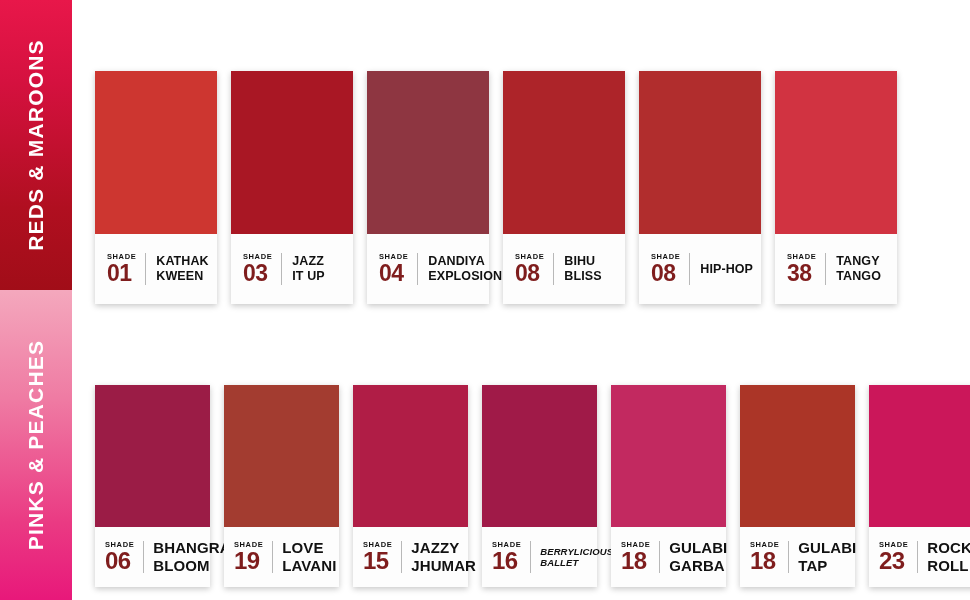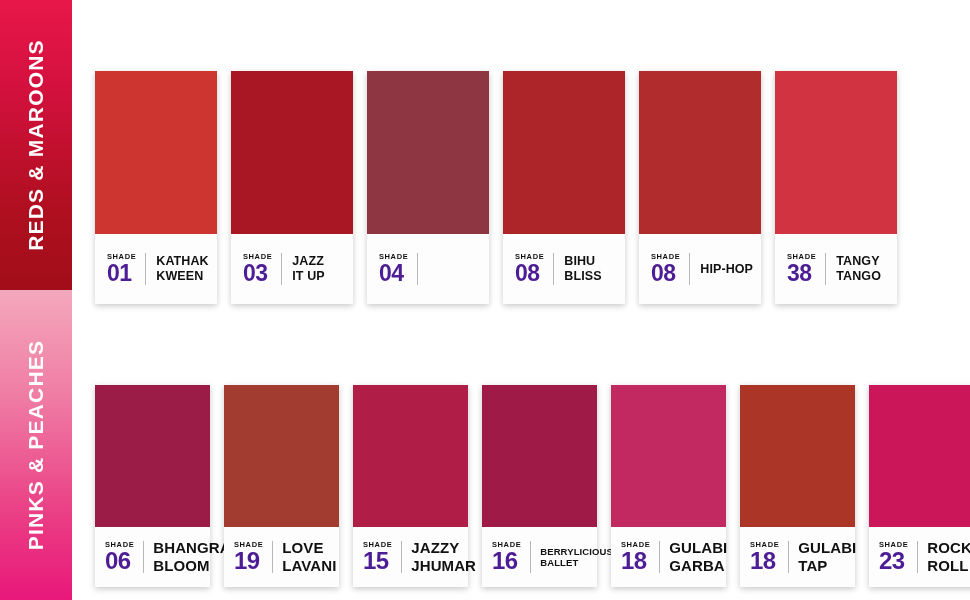--- a/index.html
+++ b/index.html
@@ -70,33 +70,33 @@
   .shade-word {
     font-size: 7.5px;
     font-weight: bold;
     letter-spacing: 0.6px;
     color: #111111;
     margin-bottom: 1px;
   }
   .shade-num {
     font-size: 23px;
     font-weight: bold;
-    color: #4c1d95;
+    color: #7f1d1d;
     letter-spacing: -0.5px;
   }
   .shade-name {
     padding-left: 10px;
     font-size: 12.5px;
     font-weight: bold;
     color: #111111;
     line-height: 1.18;
     letter-spacing: 0.1px;
     white-space: pre-line;
   }
-  .shade-name.small { font-size: 10.5px; }
+  .shade-name.small { font-size: 10.5px; font-style: italic; }
 
   
   #row-reds .card { width: 122px; height: 233px; }
   #row-reds .swatch { height: 163px; }
   #row-reds .card-foot { height: 70px; }
 
   #row-pinks .card { width: 115px; height: 202px; }
   #row-pinks .swatch { height: 142px; }
   #row-pinks .card-foot { height: 60px; padding-left: 10px; }
   #row-pinks .shade-num { font-size: 24px; }
@@ -140,20 +140,22 @@
 IT UP</div>
           </div>
         </div>
         <div class="card">
           <div class="swatch" style="background: rgb(142, 54, 65);"></div>
           <div class="card-foot">
             <div class="shade-block">
               <span class="shade-word">SHADE</span>
               <span class="shade-num">04</span>
             </div>
+            <div class="shade-name">DANDIYA
+EXPLOSION</div>
           </div>
         </div>
         <div class="card">
           <div class="swatch" style="background: rgb(173, 36, 41);"></div>
           <div class="card-foot">
             <div class="shade-block">
               <span class="shade-word">SHADE</span>
               <span class="shade-num">08</span>
             </div>
             <div class="shade-name">BIHU

